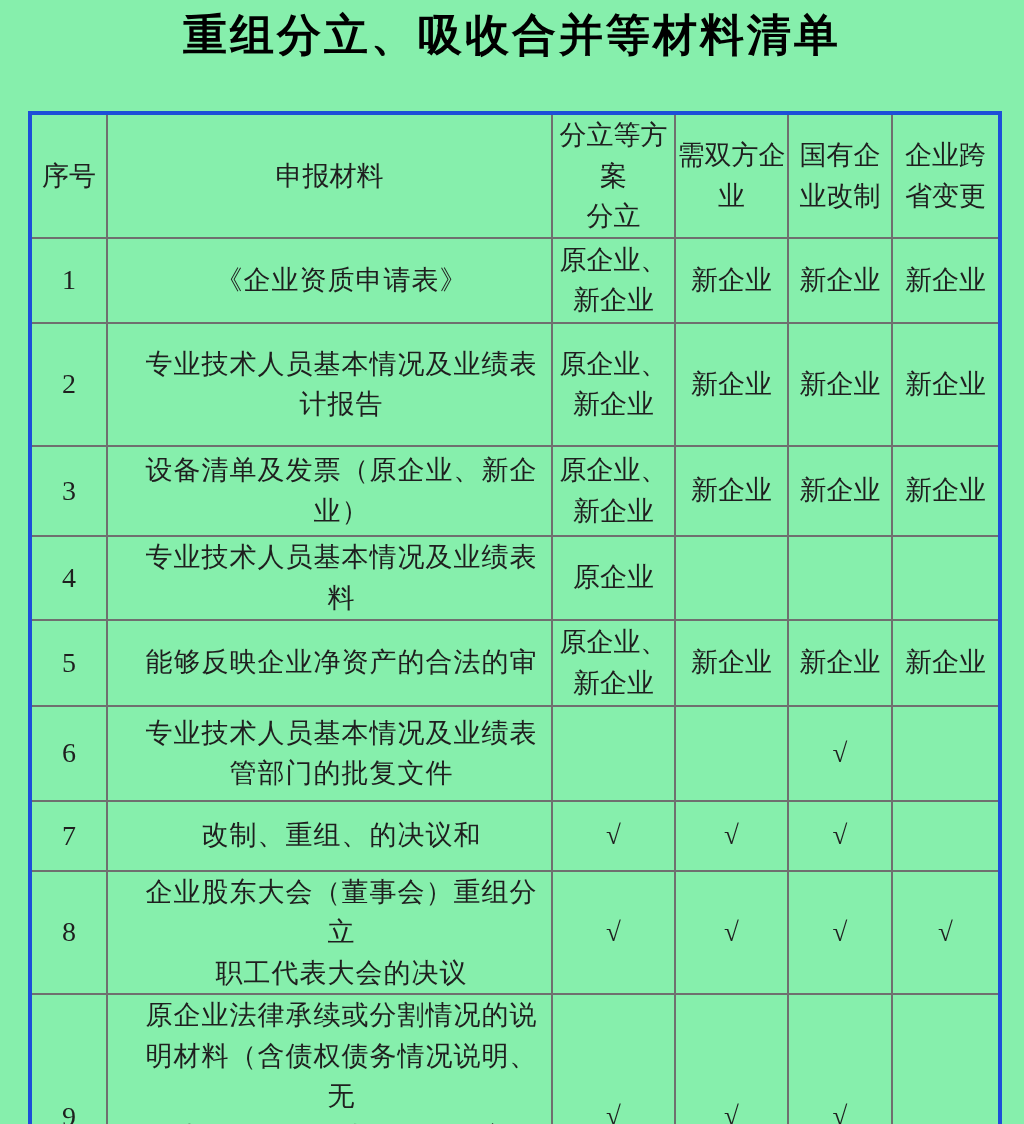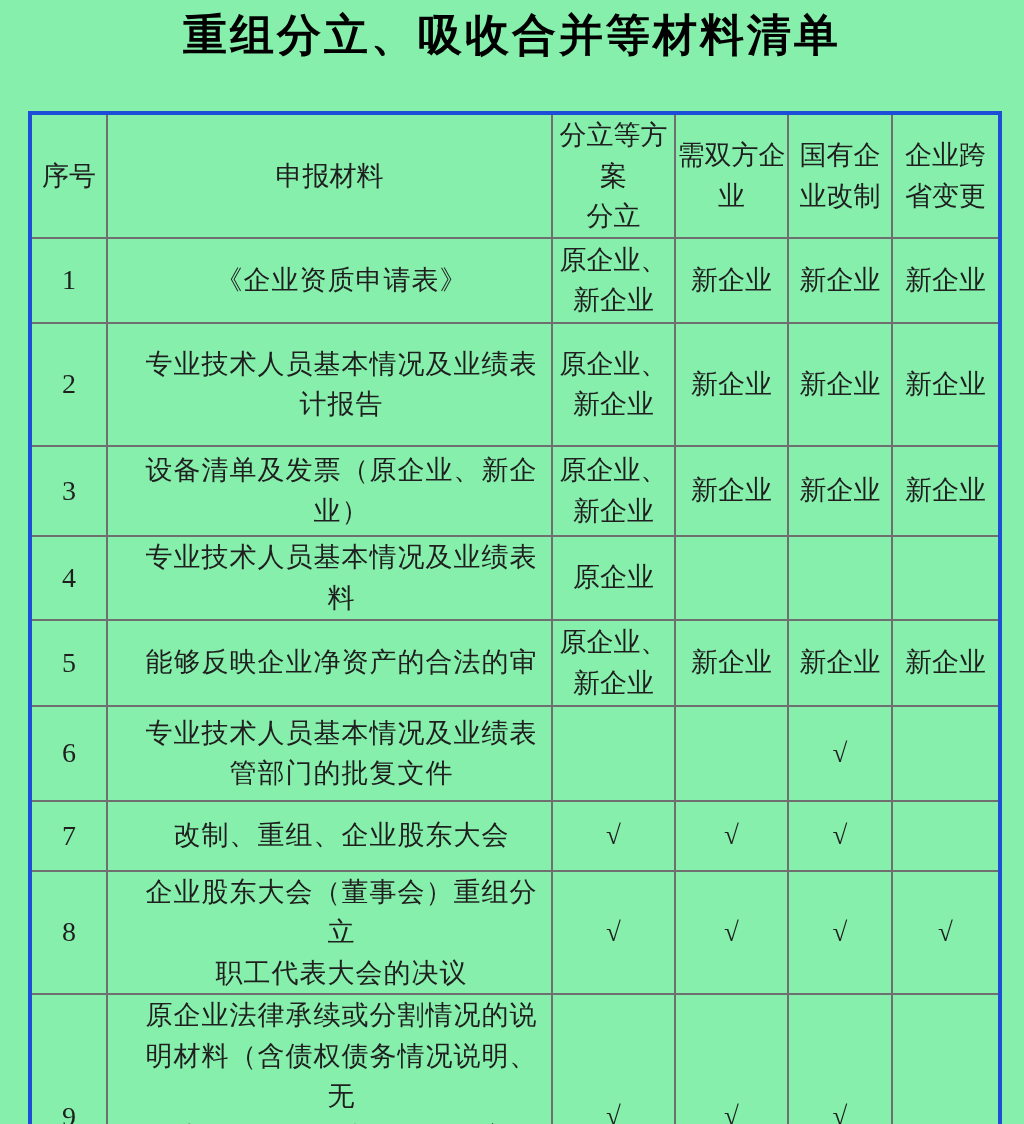--- a/index.html
+++ b/index.html
@@ -156,21 +156,21 @@
         <td class="material">专业技术人员基本情况及业绩表
 管部门的批复文件</td>
         <td></td>
         <td></td>
         <td>√</td>
         <td></td>
       </tr>
 
       <tr class="rh-7">
         <td class="serial">7</td>
-        <td class="material">改制、重组、企业股东大会</td>
+        <td class="material">改制、重组、的决议和</td>
         <td>√</td>
         <td>√</td>
         <td>√</td>
         <td></td>
       </tr>
 
       <tr class="rh-8">
         <td class="serial">8</td>
         <td class="material">企业股东大会（董事会）重组分立
 职工代表大会的决议</td>

